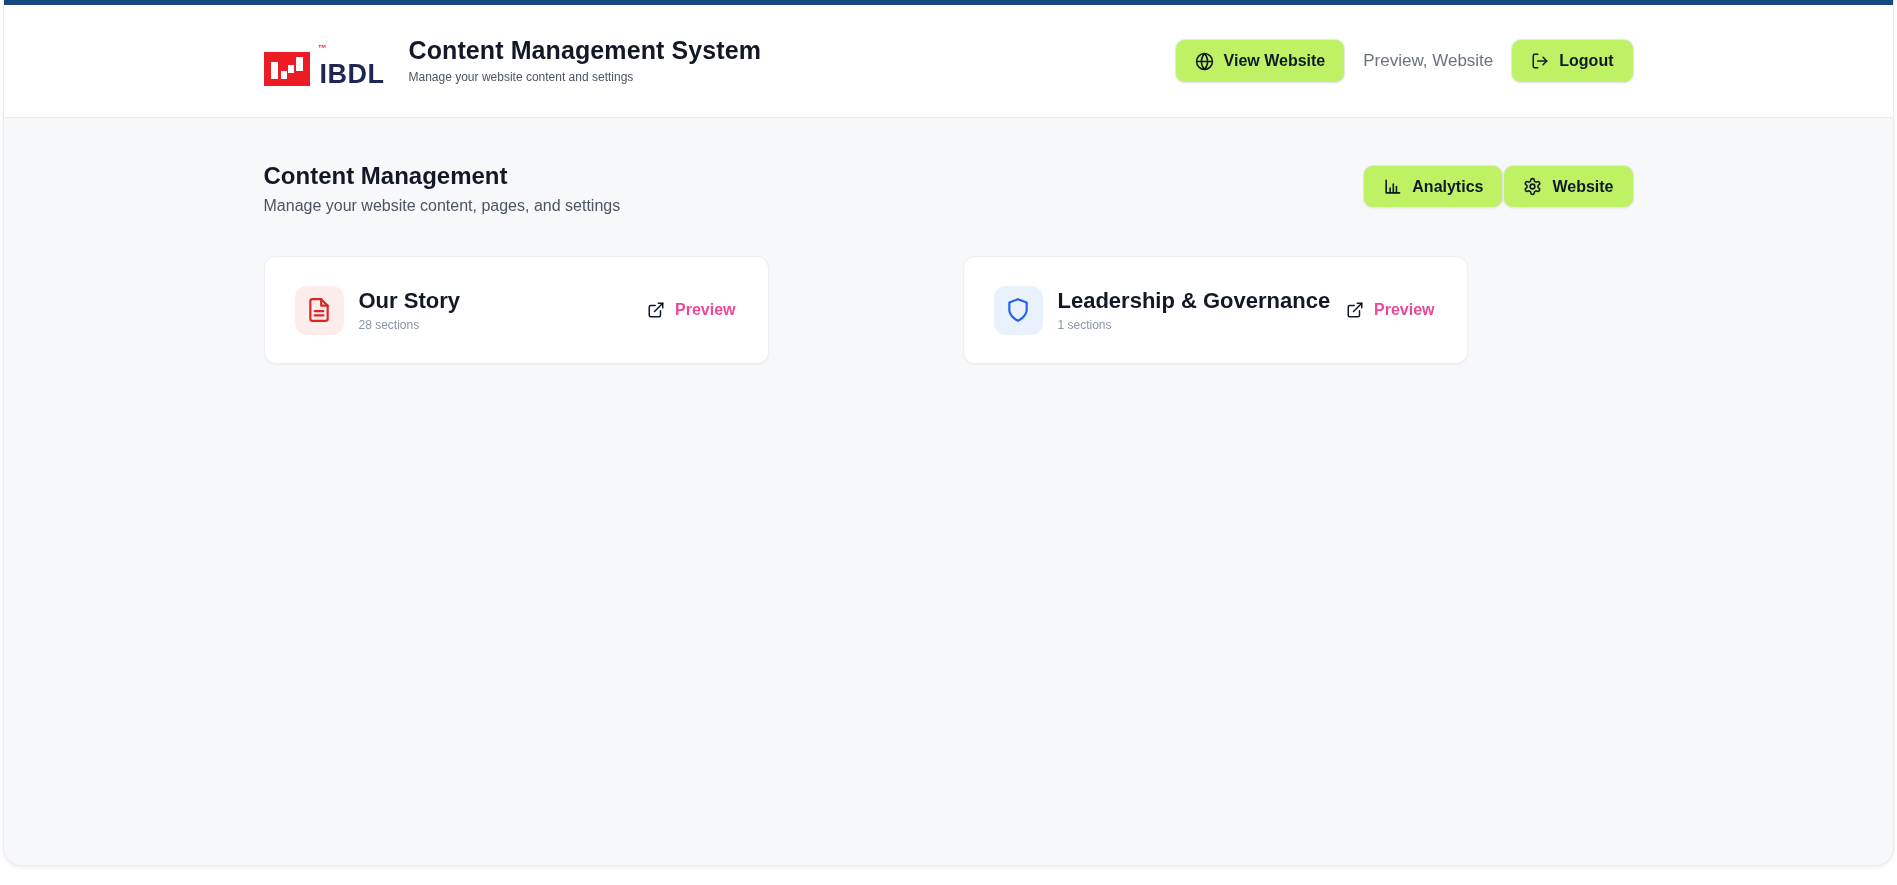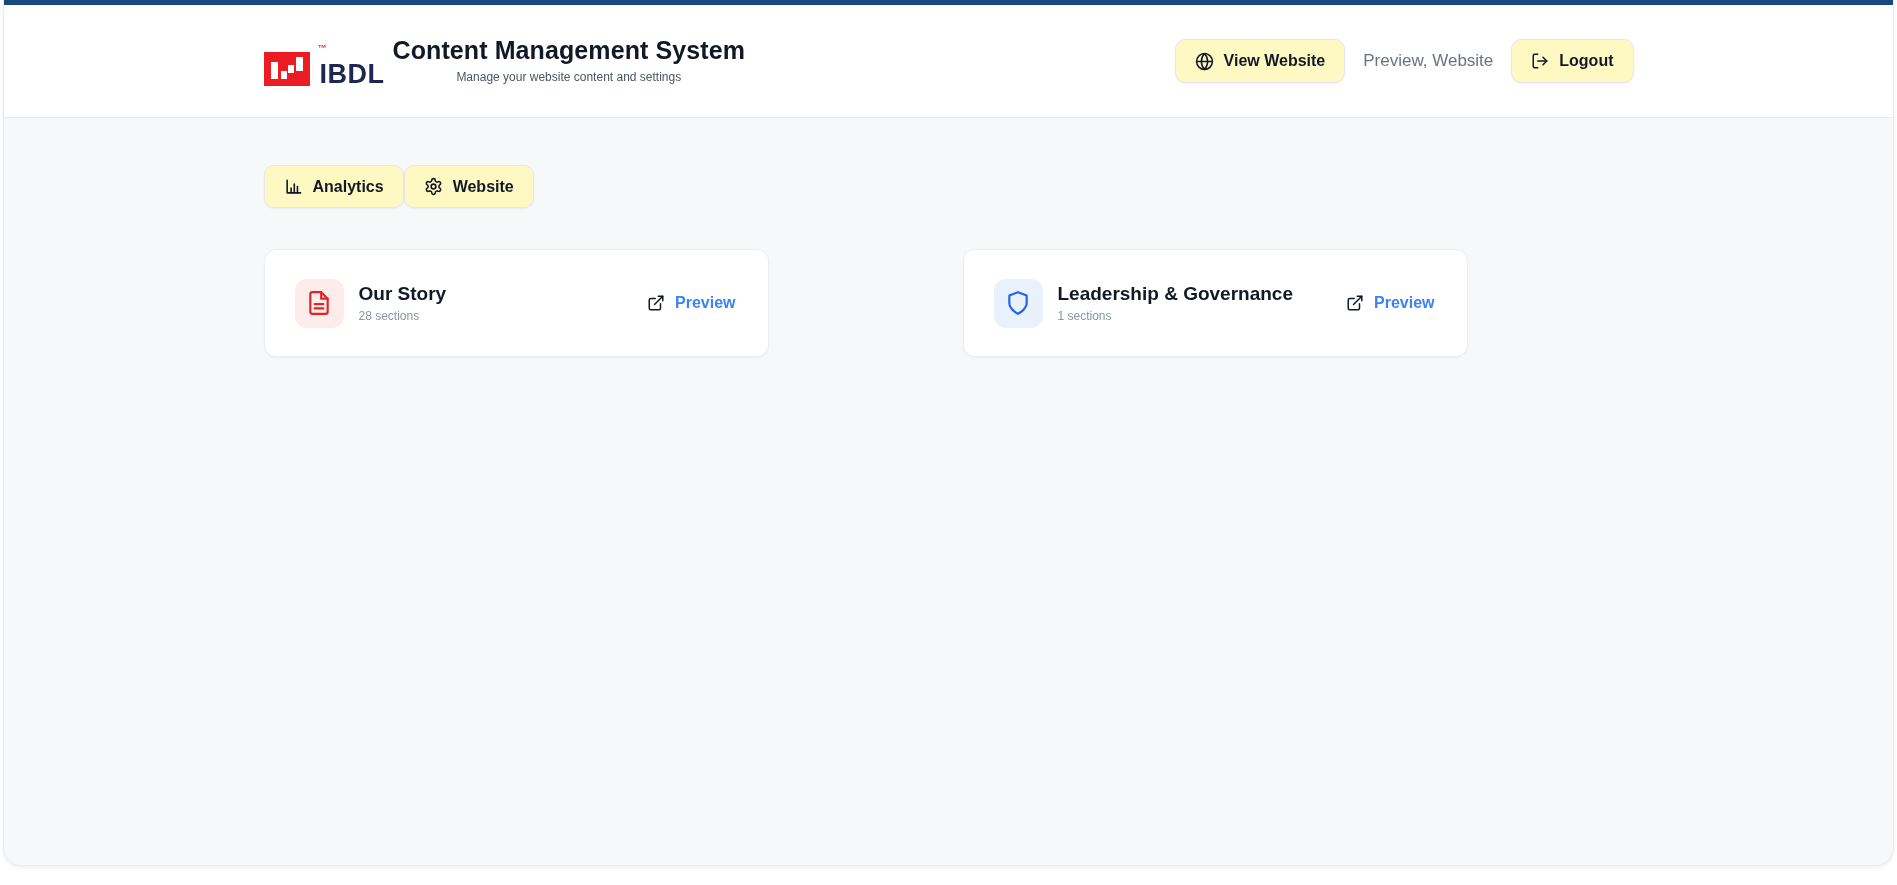--- a/index.html
+++ b/index.html
@@ -19,28 +19,28 @@
   .top-strip { height: 5px; background: #17497e; }
   .container { width: 1370px; margin: 0 auto; }
 
   
   .header { background: #ffffff; border-bottom: 1px solid #e9ebef; }
   .header-inner { height: 112px; display: flex; align-items: center; justify-content: space-between; }
   .brand { display: flex; align-items: flex-end; gap: 0; }
   .logo-wrap { position: relative; display: flex; align-items: flex-end; }
   .logo-tm { position: absolute; top: -9px; right: 58px; font-size: 9px; font-weight: 700; color: #ec1c24; }
   .logo-text { font-size: 27px; font-weight: 700; letter-spacing: .5px; color: #1e2751; line-height: .8; margin-left: 10px; }
-  .title-block { margin-left: 8px; padding-bottom: 2px; text-align: center; }
+  .title-block { margin-left: 24px; padding-bottom: 2px; }
   .app-title { font-size: 25px; font-weight: 700; color: #121826; letter-spacing: .1px; }
   .app-subtitle { font-size: 12px; color: #4b5563; margin-top: 5px; }
 
   .header-right { display: flex; align-items: center; gap: 18px; }
   .btn {
     display: inline-flex; align-items: center; gap: 10px;
-    background: #fef9c3; border: 1px solid #e4e7ec; border-radius: 10px;
+    background: #bef264; border: 1px solid #e4e7ec; border-radius: 10px;
     padding: 11px 19px; font-size: 16px; font-weight: 600; color: #111827;
     cursor: pointer; box-shadow: 0 1px 2px rgba(16,24,40,.05);
     font-family: inherit; line-height: 1.2;
   }
   .btn svg { flex: 0 0 auto; }
   .welcome { font-size: 17px; color: #6b7280; }
 
   
   .main { padding-top: 44px; }
   .section-head { display: flex; align-items: flex-start; justify-content: space-between; }
@@ -55,27 +55,27 @@
     display: flex; align-items: center; padding: 0 30px;
     box-shadow: 0 1px 2px rgba(16,24,40,.04);
     cursor: pointer;
   }
   .card-icon {
     width: 49px; height: 49px; border-radius: 12px;
     display: flex; align-items: center; justify-content: center;
     flex: 0 0 auto;
   }
   .card-text { margin-left: 15px; }
-  .card-title { font-size: 19px; font-weight: 700; color: #121826; }
+  .card-title { font-size: 22px; font-weight: 700; color: #121826; }
   .card-sections { font-size: 12px; color: #8b95a5; margin-top: 4px; }
   .card-spacer { flex: 1; }
   .preview-btn {
     display: inline-flex; align-items: center; gap: 10px;
     background: none; border: none; padding: 6px 2px;
-    font-size: 16px; font-weight: 700; color: #3b82f6; cursor: pointer;
+    font-size: 16px; font-weight: 700; color: #ec4899; cursor: pointer;
     font-family: inherit;
   }
 </style>
 </head>
 <body>
 
 <div class="frame">
   <div class="top-strip" style="background-color: rgb(23, 73, 126);"></div>
 
   <div class="header">
@@ -121,20 +121,24 @@
             </svg>
           </span>
           <span>Logout</span>
         </button>
       </div>
     </div>
   </div>
 
   <div class="main container">
     <div class="section-head">
+      <div>
+        <div class="page-heading">Content Management</div>
+        <div class="page-subheading">Manage your website content, pages, and settings</div>
+      </div>
       <div class="section-actions">
         <button class="btn">
           <span style="display:inline-flex;">
             <svg width="19" height="19" viewBox="0 0 24 24" fill="none" stroke="#111827" stroke-width="2" stroke-linecap="round" stroke-linejoin="round">
               <path d="M4 4v16h17"></path>
               <line x1="9" y1="20" x2="9" y2="14"></line>
               <line x1="13" y1="20" x2="13" y2="9"></line>
               <line x1="17" y1="20" x2="17" y2="12"></line>
             </svg>
           </span>

